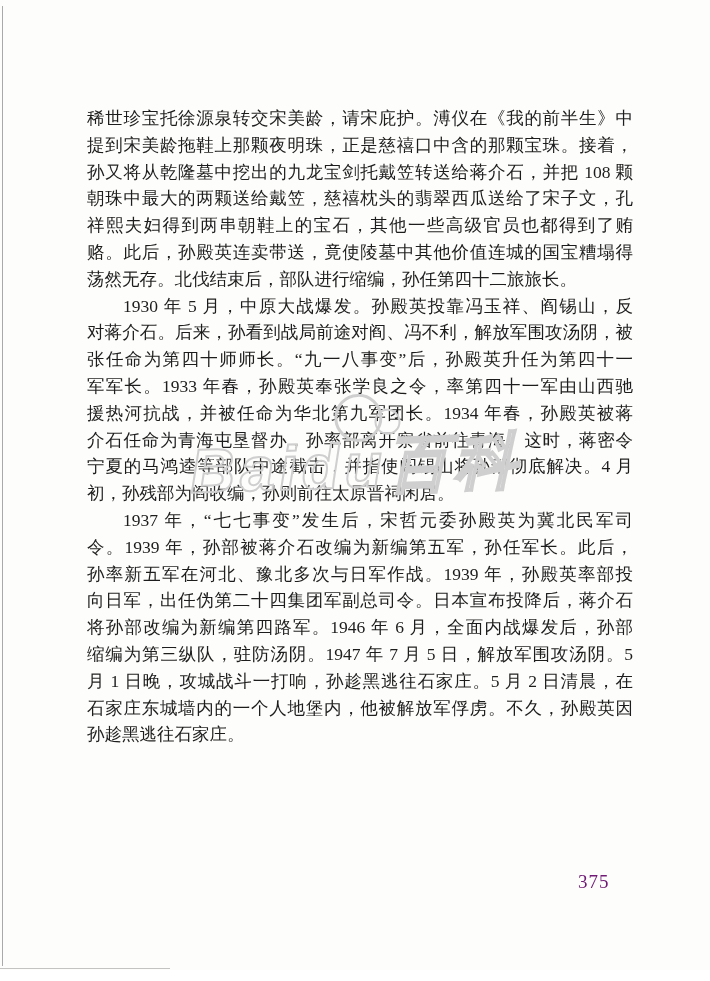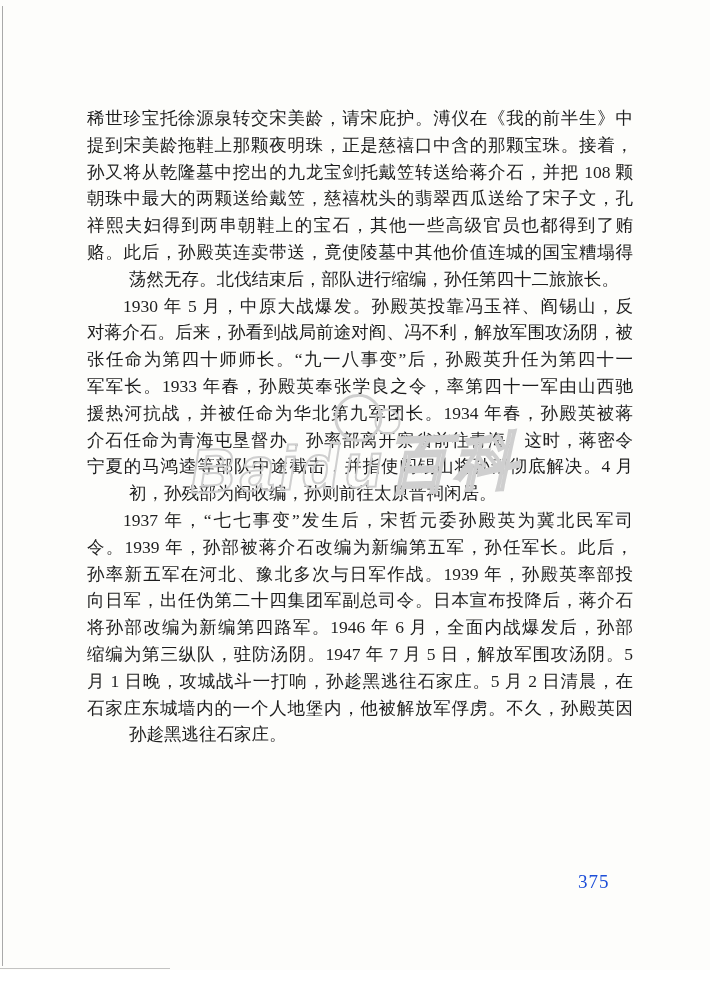--- a/index.html
+++ b/index.html
@@ -43,21 +43,20 @@
     z-index: 1;
   }
   .text-block .line {
     text-align: justify;
     text-align-last: justify;
     height: 26.8px;
     overflow: visible;
   }
   .text-block .line.end {
     text-align-last: left;
-    margin-left: 42px;
   }
   .text-block .line.indent {
     padding-left: 36px;
     font-family: Liberation Serif, serif;
   }
   .watermark {
     position: absolute;
     left: 190px;
     top: 424px;
     z-index: 2;
@@ -94,21 +93,21 @@
     background: transparent;
   }
   .page-number {
     position: absolute;
     left: 578px;
     top: 871px;
     width: 40px;
     text-align: left;
     font-size: 19px;
     letter-spacing: 1px;
-    color: #1d4ed8;
+    color: #701a75;
     z-index: 1;
   }
 </style>
 </head>
 <body>
 
 <div class="page">
   <div class="edge-left"></div>
   <div class="edge-bottom"></div>
 

